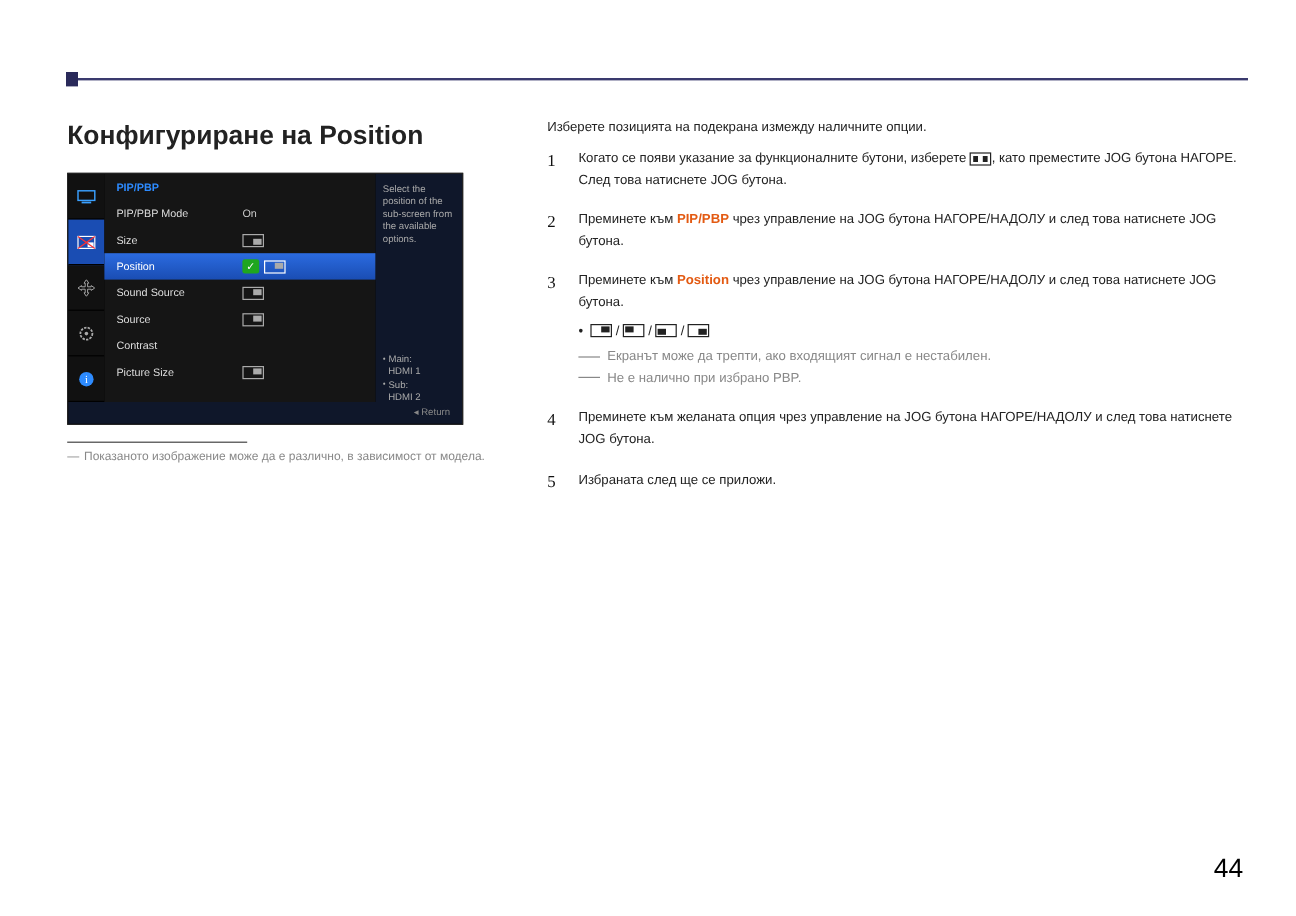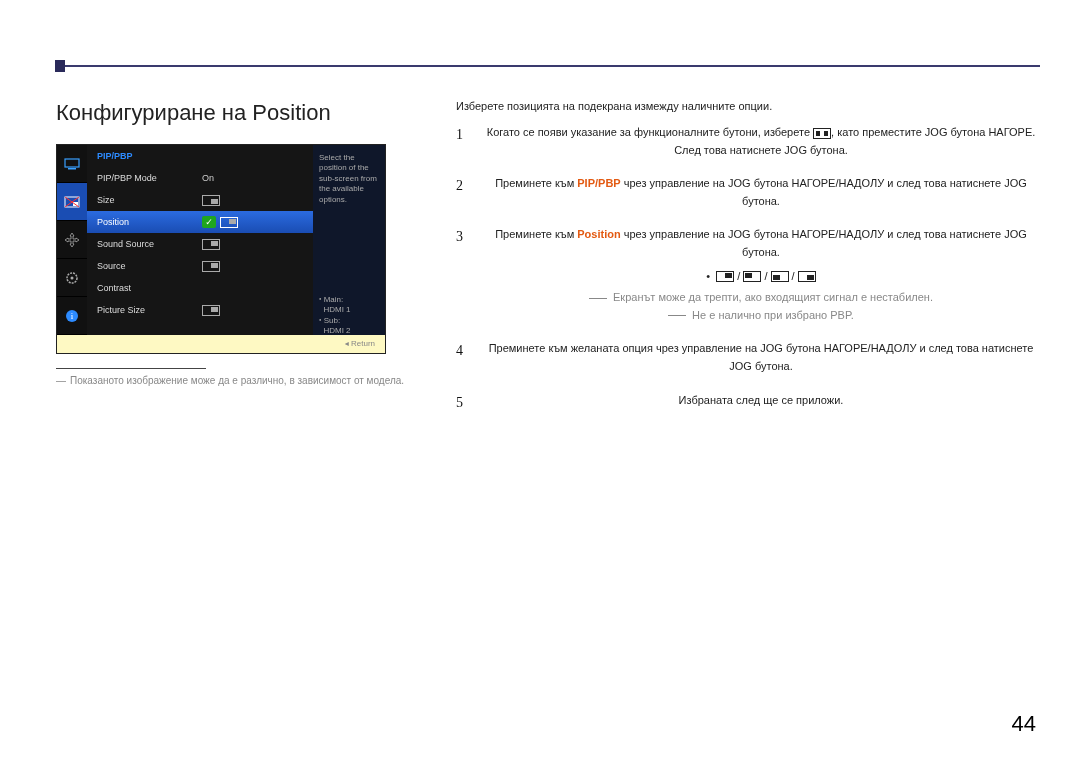--- a/index.html
+++ b/index.html
@@ -38,21 +38,21 @@
   }
   .left-col {
     width: 370px;
     flex-shrink: 0;
   }
   .right-col {
     flex: 1;
   }
   h1 {
     font-size: 22px;
-    font-weight: 400;
+    font-weight: 700;
     color: #222;
     margin-bottom: 18px;
   }
   .osd {
     width: 330px;
     height: 210px;
     background: #000;
     position: relative;
     color: #ccc;
     font-size: 9px;
@@ -138,21 +138,21 @@
     font-size: 8px;
     color: #aaa;
     line-height: 1.3;
   }
   .osd-side .info-top { margin-bottom: 90px; }
   .bullet { font-size: 4px; vertical-align: 2px; }
   .osd-footer {
     position: absolute;
     bottom: 0; left: 0; right: 0;
     height: 18px;
-    background: #fef9c3;
+    background: #0f172a;
     text-align: right;
     padding-right: 10px;
     line-height: 18px;
     color: #888;
     font-size: 8px;
   }
   .note-divider {
     margin-top: 14px;
     width: 150px;
     border-top: 1px solid #444;
@@ -177,21 +177,21 @@
     color: #222;
   }
   .step-num {
     font-size: 14px;
     font-weight: 400;
     color: #111;
     width: 12px;
     flex-shrink: 0;
     font-family: serif;
   }
-  .step-body { flex: 1; text-align: center; }
+  .step-body { flex: 1; }
   .hl-orange { color: #e35a12; font-weight: bold; }
   .menu-glyph {
     display: inline-block;
     width: 18px; height: 11px;
     border: 1px solid #222;
     vertical-align: middle;
     position: relative;
   }
   .menu-glyph::before, .menu-glyph::after {
     content: "";

